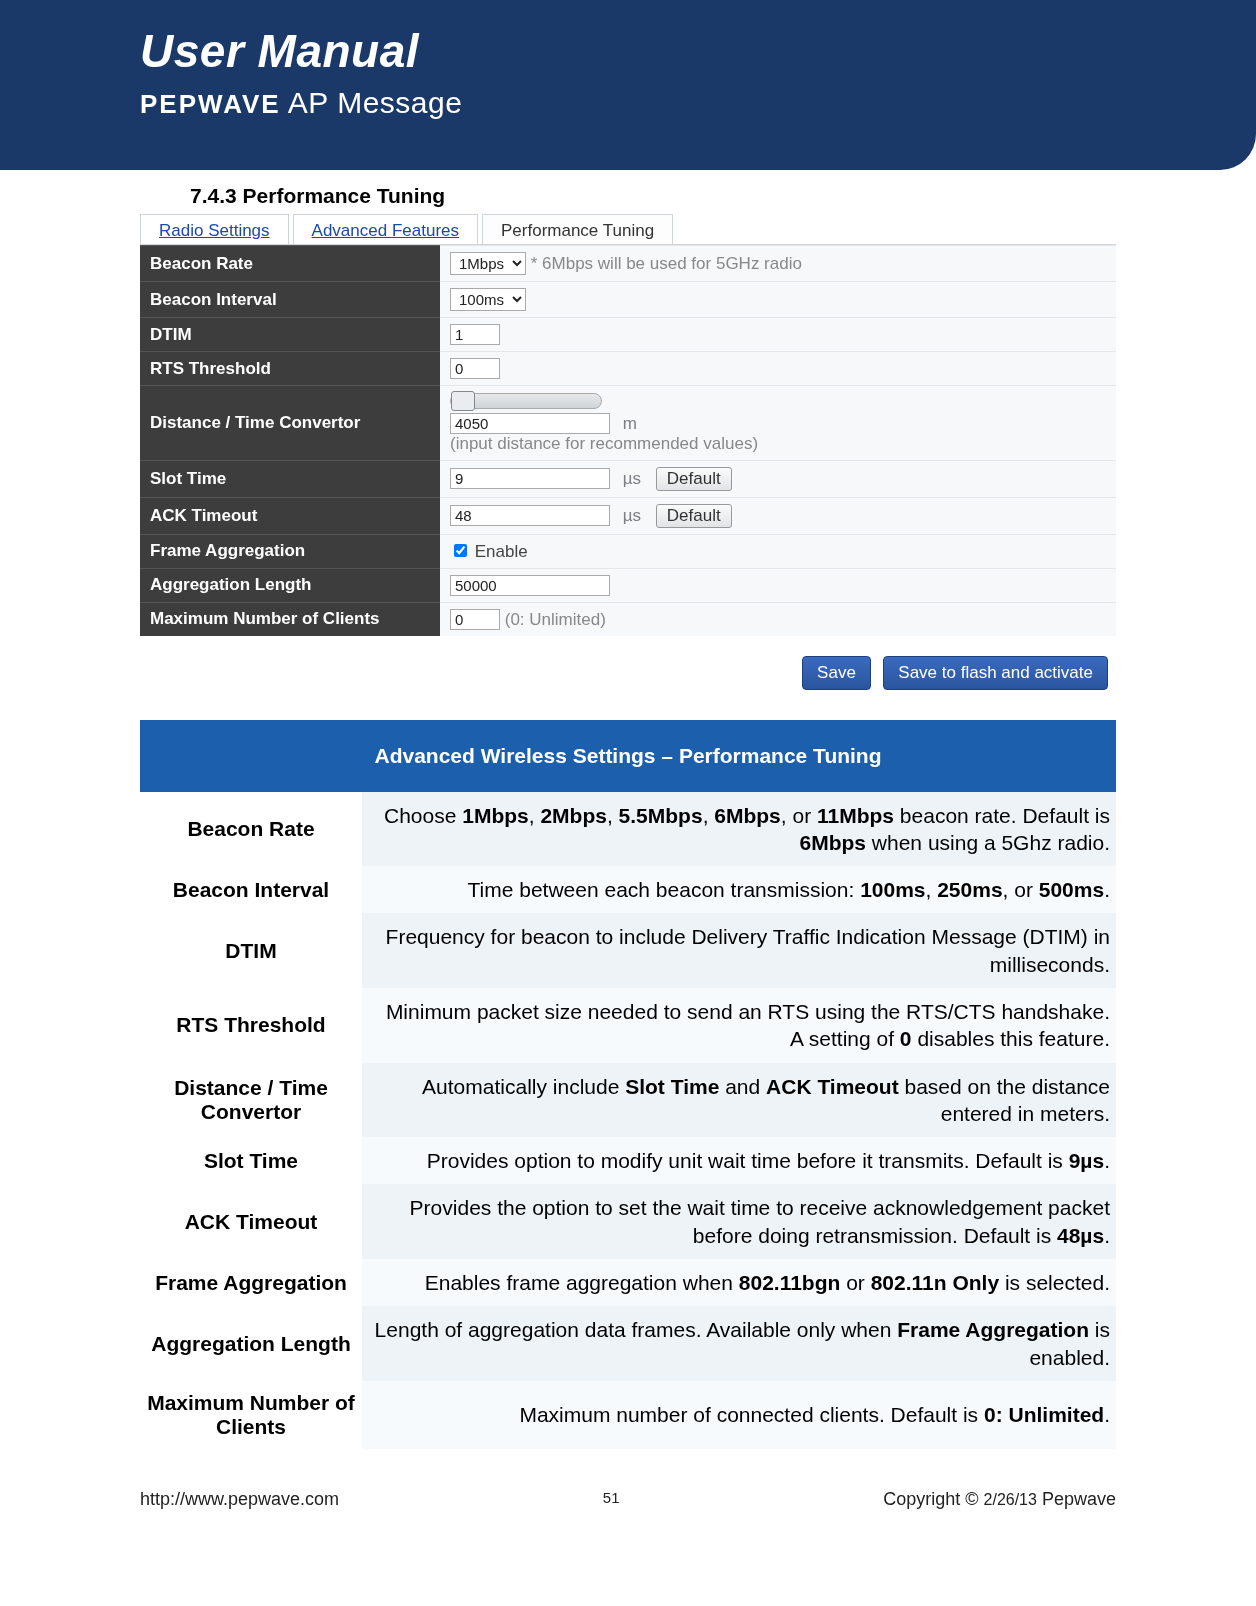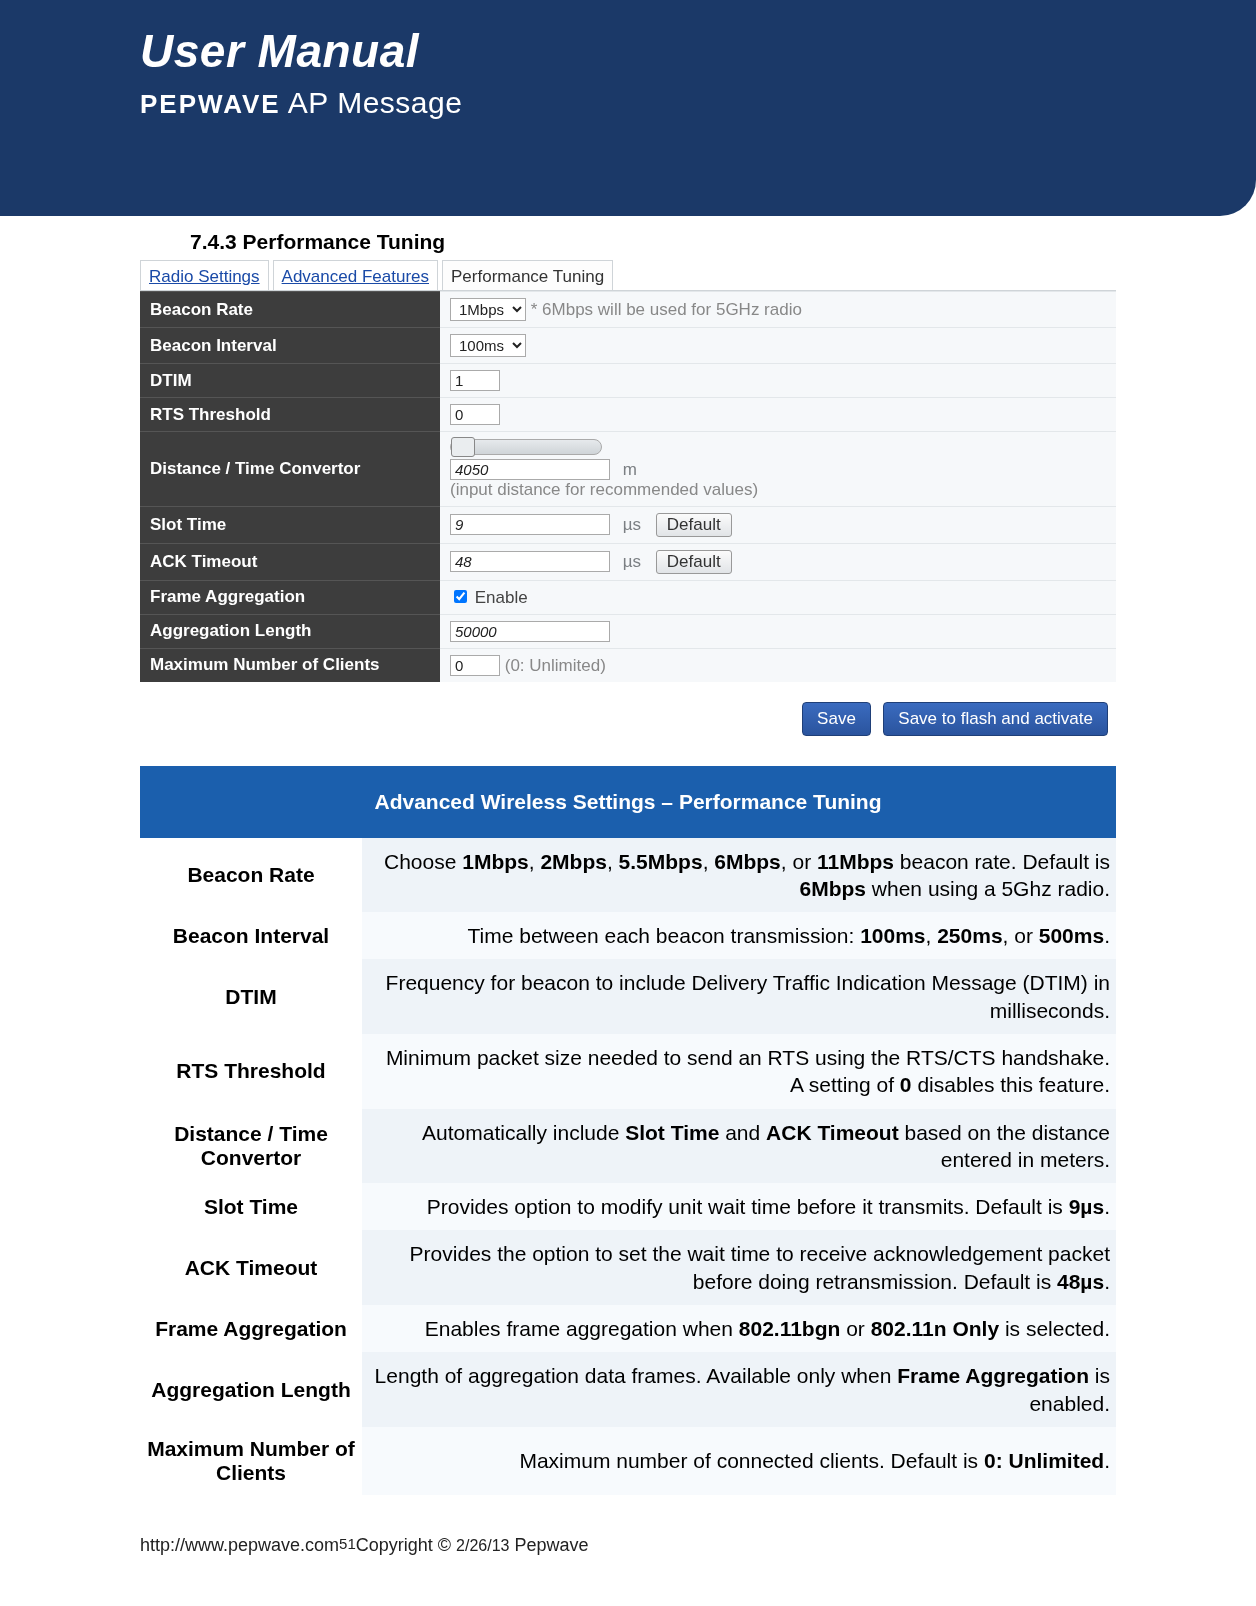--- a/index.html
+++ b/index.html
@@ -2,21 +2,21 @@
 <html><head>
 <meta charset="utf-8">
 <style>
   html, body { margin: 0; padding: 0; font-family: Arial, Helvetica, sans-serif; background: #fff; color: #000; }
   .page { width: 1256px; margin: 0 auto; position: relative; }
 
   
   .banner {
     background: #1b3968;
     color: #fff;
-    height: 216px;
+    height: 170px;
     position: relative;
     border-bottom-right-radius: 36px;
     padding-left: 140px;
     padding-top: 24px;
     box-sizing: border-box;
     margin-bottom: 12px;
   }
   .banner .um {
     font-size: 46px;
     font-weight: 700;
@@ -32,35 +32,35 @@
   .banner .series .pep { font-weight: 700; letter-spacing: 2px; font-size: 26px; }
 
   .content { padding: 0 140px; }
 
   .sec-title { font-size: 21px; font-weight: 700; margin: 14px 0 6px 50px; }
 
   .adv-title { font-size: 30px; font-weight: 700; color: #6f6f6f; margin: 0 0 30px 0; }
 
   
   .tabs { display: flex; height: 30px; align-items: stretch; border-bottom: 1px solid #cfd4d8; }
-  .tab { padding: 6px 8px 0; font-size: 17px; color: #1a4aa7; text-decoration: underline; cursor: pointer; border: 1px solid #cfd4d8; border-bottom: none; background: #fff; margin-right: 4px; }
+  .tab { padding: 6px 18px 0; font-size: 17px; color: #1a4aa7; text-decoration: underline; cursor: pointer; border: 1px solid #cfd4d8; border-bottom: none; background: #fff; margin-right: 4px; }
   .tab.active { color: #333; text-decoration: none; background: #fdfdfd; }
 
   .settings { width: 100%; border-collapse: collapse; font-size: 17px; }
   .settings td { padding: 6px 10px; vertical-align: middle; }
   .settings tr td:first-child {
     background: #3d3d3d; color: #fff; font-weight: 700; width: 280px;
     border-top: 1px solid #555;
   }
   .settings tr td:last-child { background: #f6f8fa; color: #444; border-top: 1px solid #e3e7ea; }
   .settings select, .settings input[type=text] {
     font-size: 15px; padding: 1px 4px; border: 1px solid #aaa; background: #fff; color: #222;
   }
   .settings input[type=text].num { width: 40px; }
-  .settings input[type=text].mid { width: 150px; font-style: italic; }
+  .settings input[type=text].mid { width: 150px; }
   .slider-track {
     display: inline-block;
     width: 150px; height: 14px;
     background: linear-gradient(#e6e9ec,#cfd4d8);
     border: 1px solid #aaa; border-radius: 8px;
     vertical-align: middle; position: relative; margin-bottom: 4px;
   }
   .slider-thumb { position: absolute; left: 0; top: -3px; width: 22px; height: 18px; background: #eaedef; border: 1px solid #888; border-radius: 3px; }
   .btn-sm {
     display: inline-block; padding: 1px 10px; font-size: 17px; color: #333;
@@ -85,21 +85,21 @@
     text-align: center; padding: 24px;
   }
   .desc { width: 100%; border-collapse: collapse; font-size: 21px; }
   .desc td { padding: 10px 6px; vertical-align: middle; text-align: right; }
   .desc td.label { width: 210px; background: #fff; text-align: center; font-weight: 700; }
   .desc td.body  { background: #eef3f8; line-height: 1.3; color: #000; }
   .desc tr:nth-child(odd)  td.body { background: #eef3f8; }
   .desc tr:nth-child(even) td.body { background: #f7fafd; }
   .b { font-weight: 700; }
 
-  .footer { display: flex; padding: 40px 140px 30px; font-size: 18px; color: #222; }
+  .footer { display: flex; justify-content: space-between; padding: 40px 140px 30px; font-size: 18px; color: #222; }
   .footer .pg { font-size: 15px; }
 </style>
 </head>
 <body>
 
 <div class="page">
 
   <div class="banner">
     <div class="um">User Manual</div>
     <div class="series">

